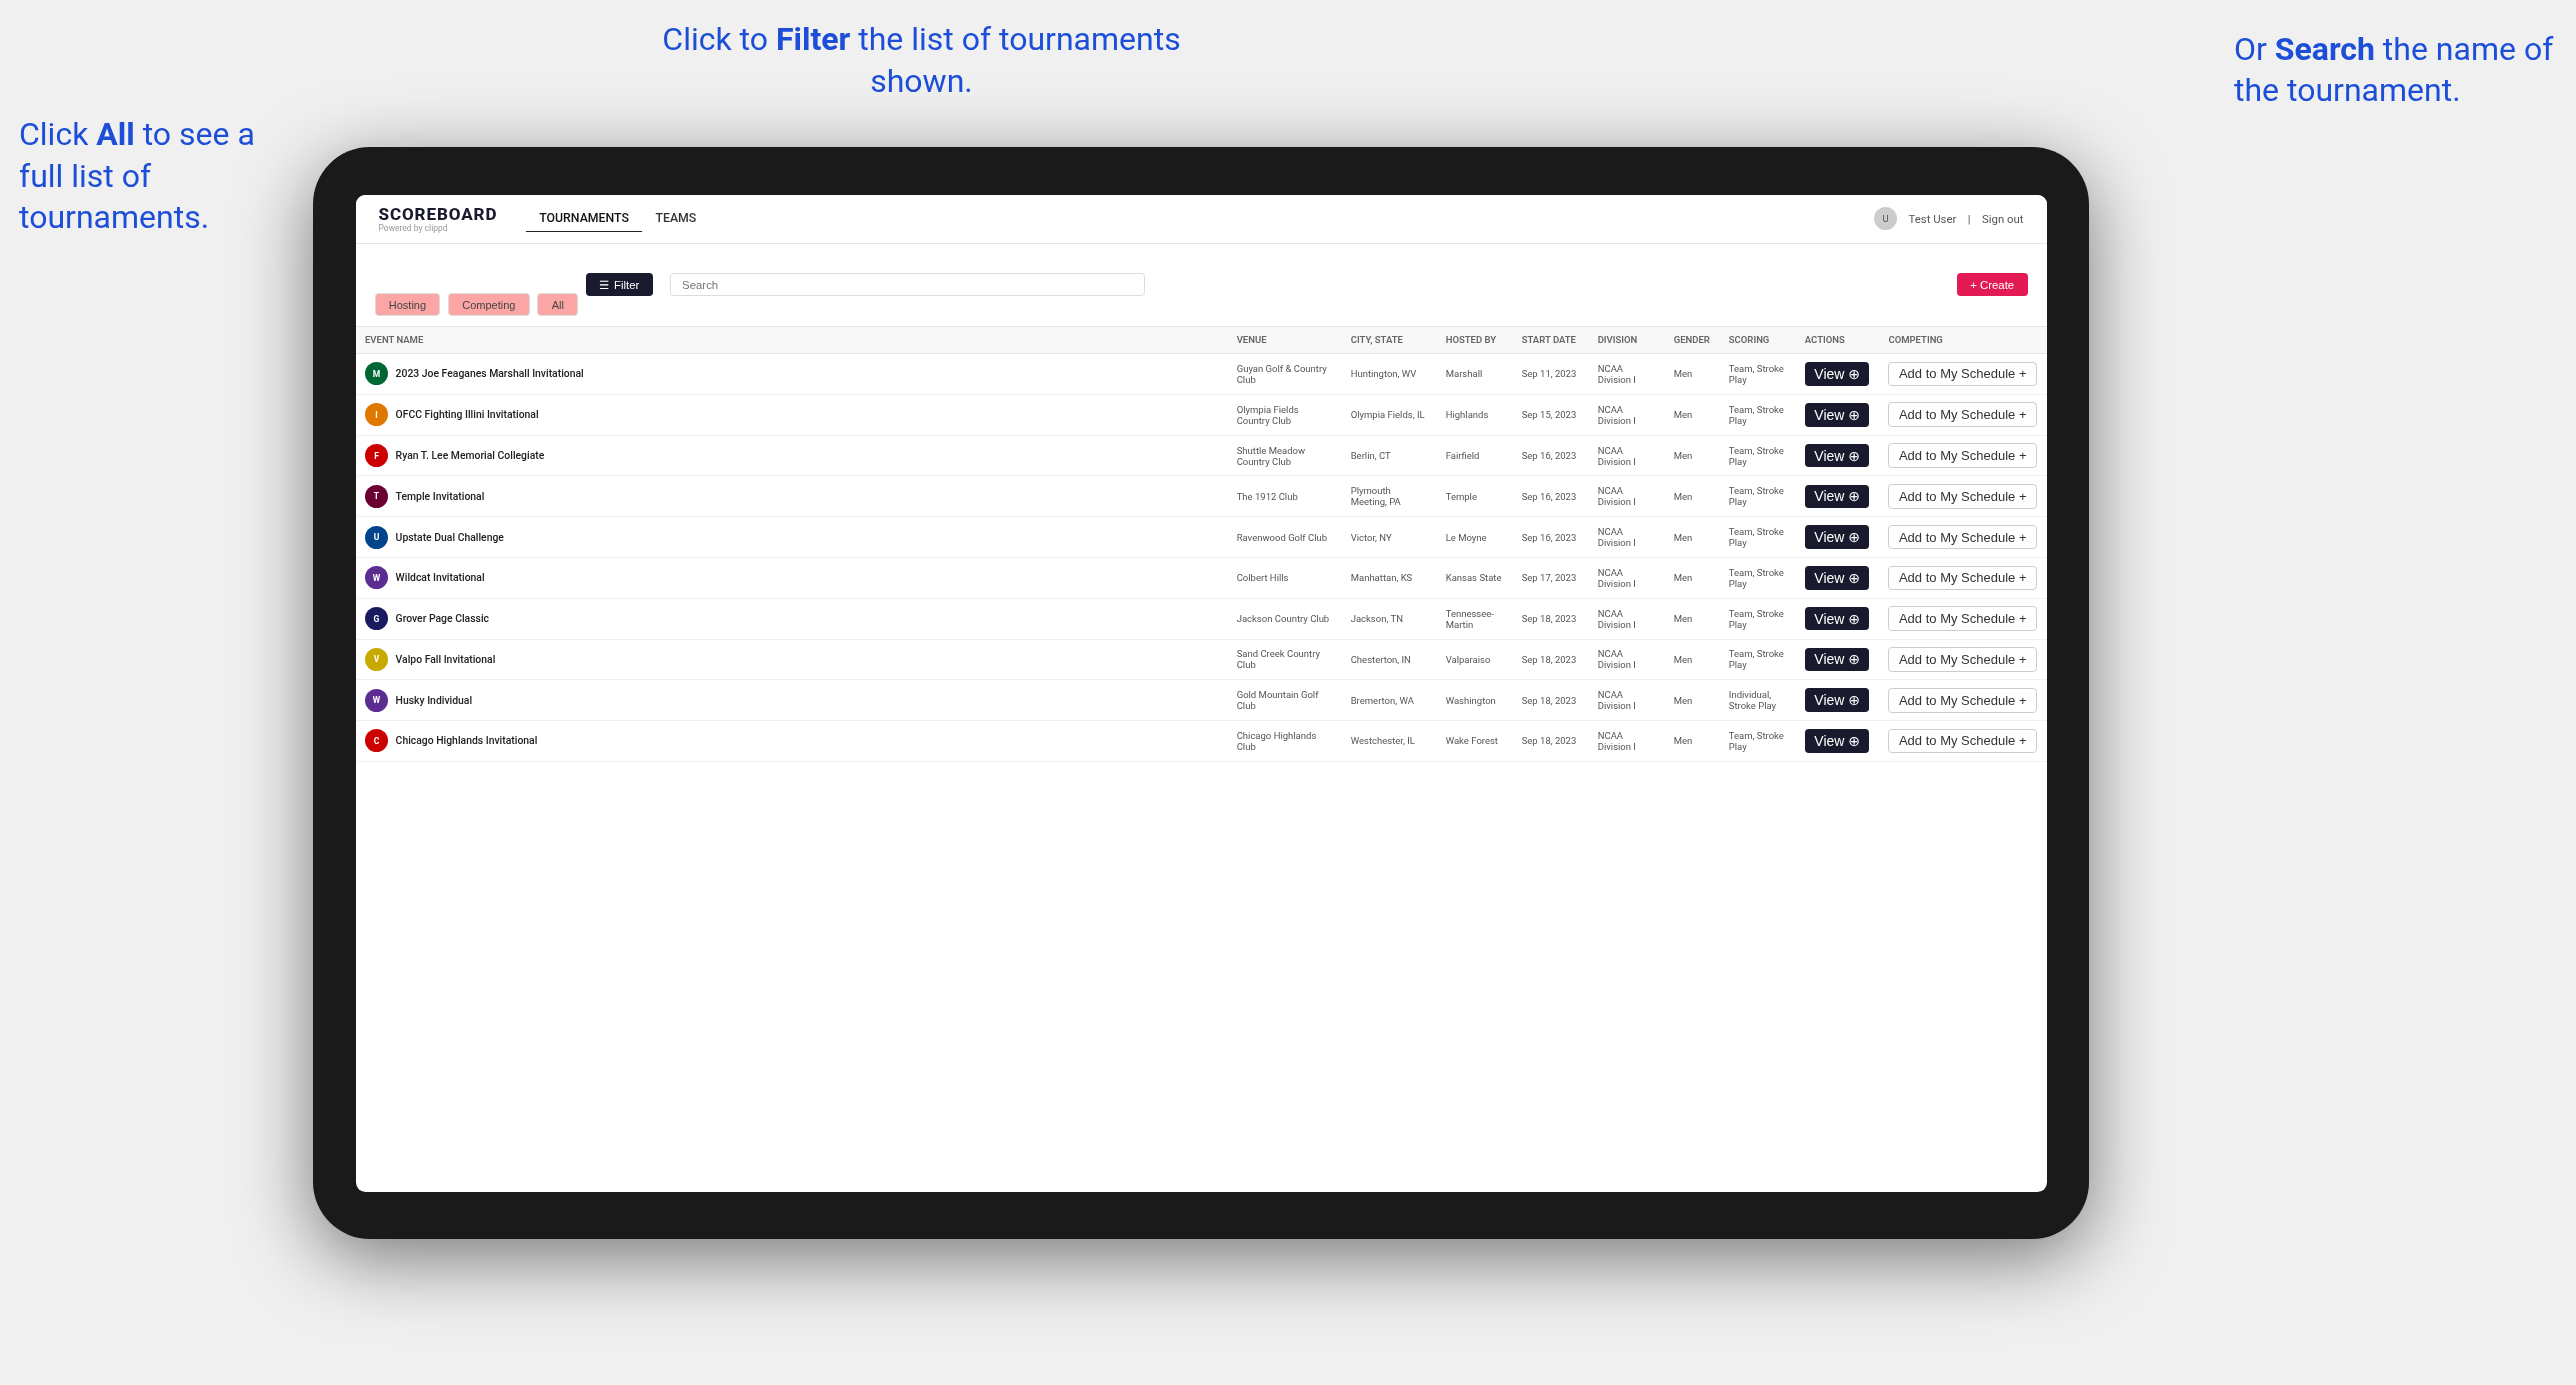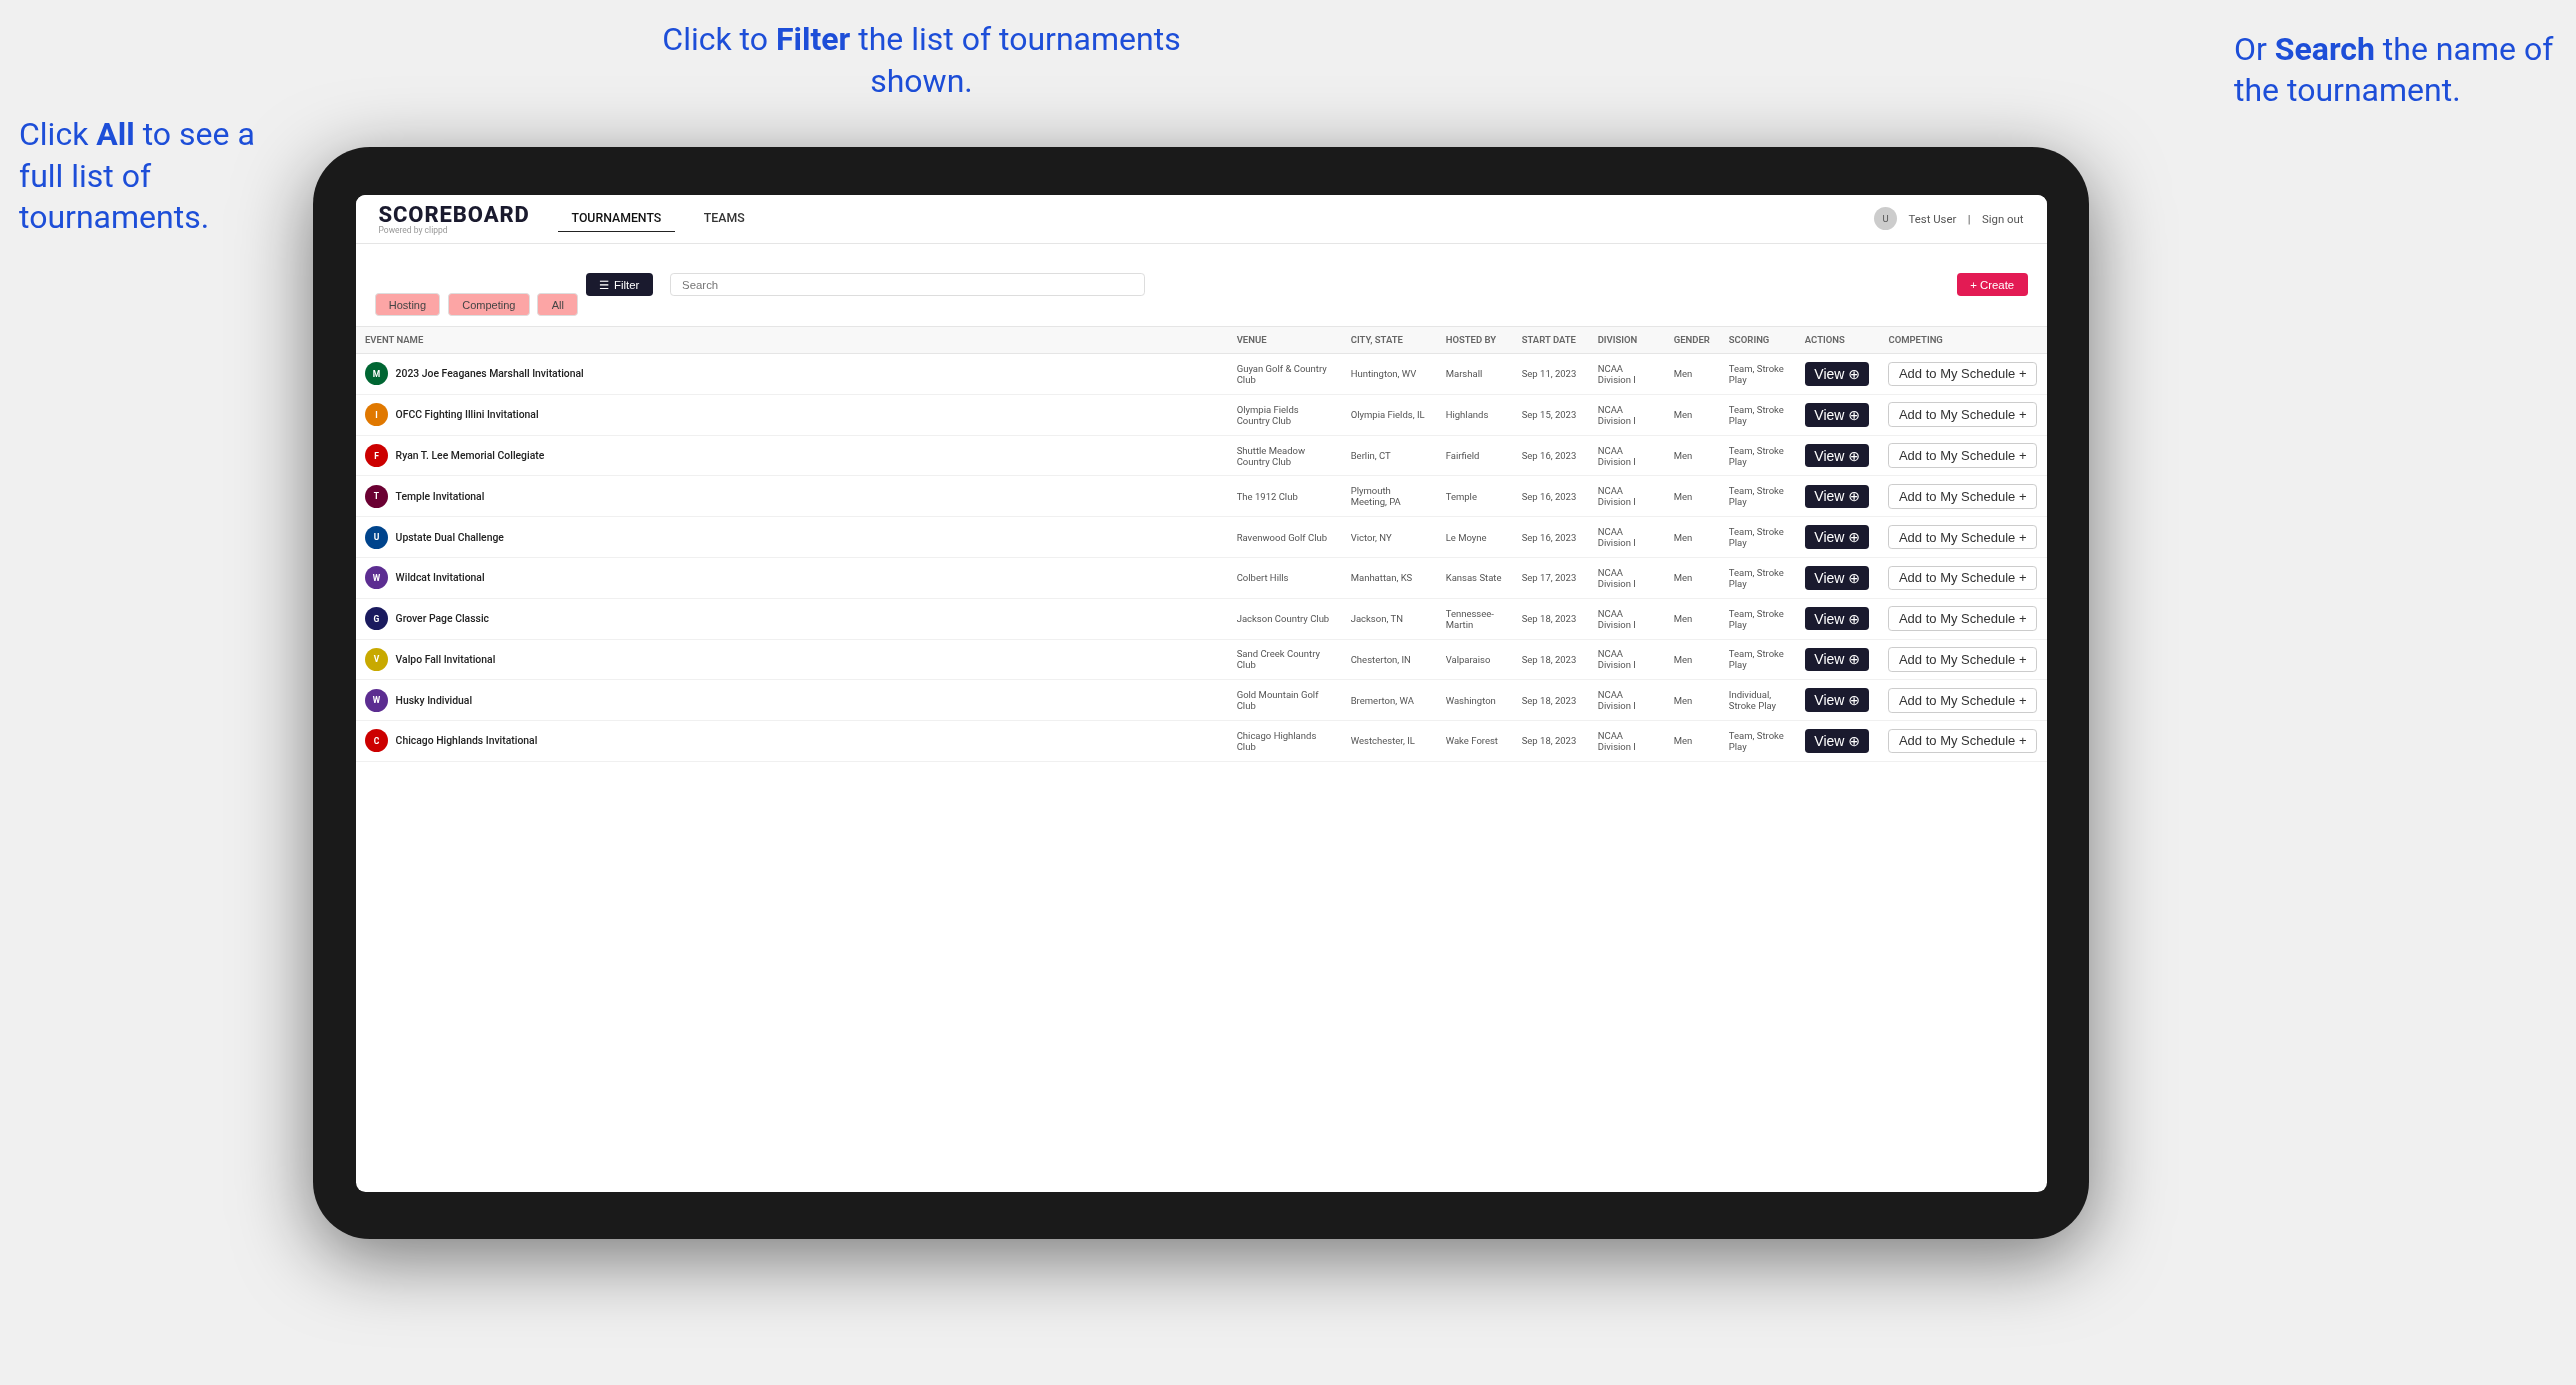--- a/index.html
+++ b/index.html
@@ -70,34 +70,34 @@
       border-bottom: 0.9px solid #e5e5e5;
       flex-shrink: 0;
     }
 
     .logo-area {
       display: flex;
       flex-direction: column;
       margin-right: 28.5px;
     }
     .logo-text {
-      font-size: 22px;
+      font-size: 17px;
       font-weight: 800;
       color: #1a1a2e;
       letter-spacing: 0.9px;
     }
     .logo-sub {
       font-size: 8.5px;
       color: #999;
       margin-top: -1.9px;
     }
 
     .nav-links {
       display: flex;
-      gap: 16px;
+      gap: 0;
     }
     .nav-link {
       padding: 5.7px 13.3px;
       font-size: 12.3px;
       font-weight: 500;
       color: #333;
       cursor: pointer;
       border-bottom: 1.9px solid transparent;
     }
     .nav-link.active {

